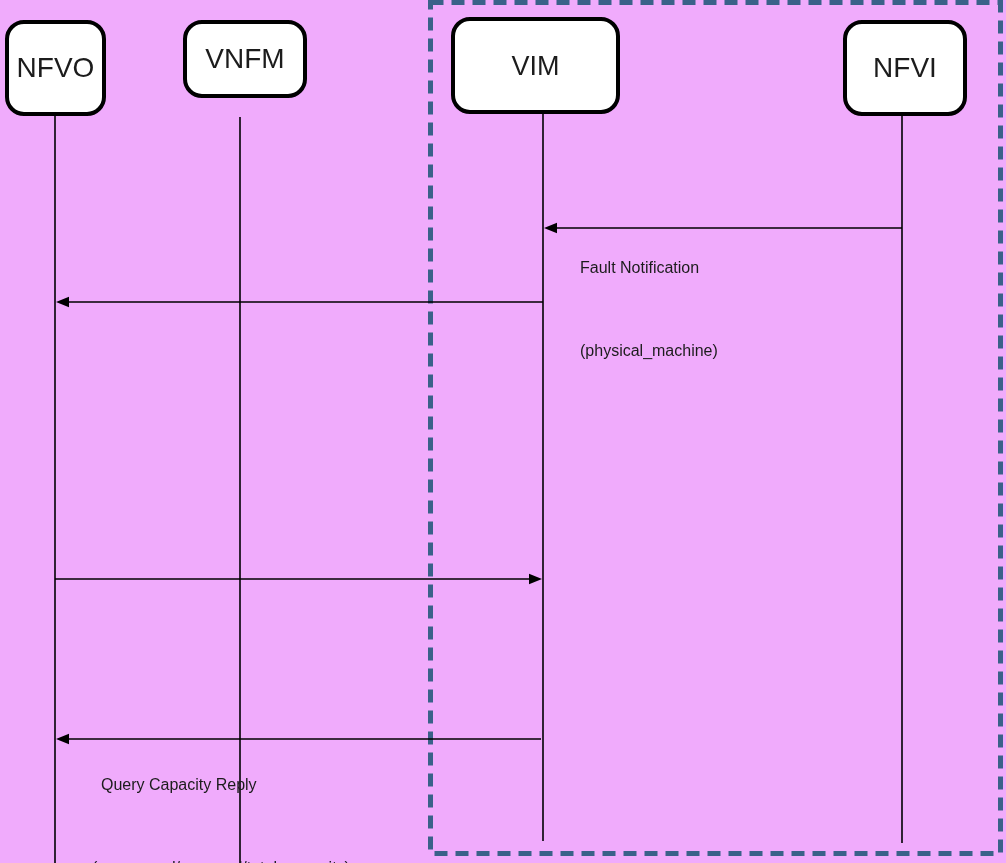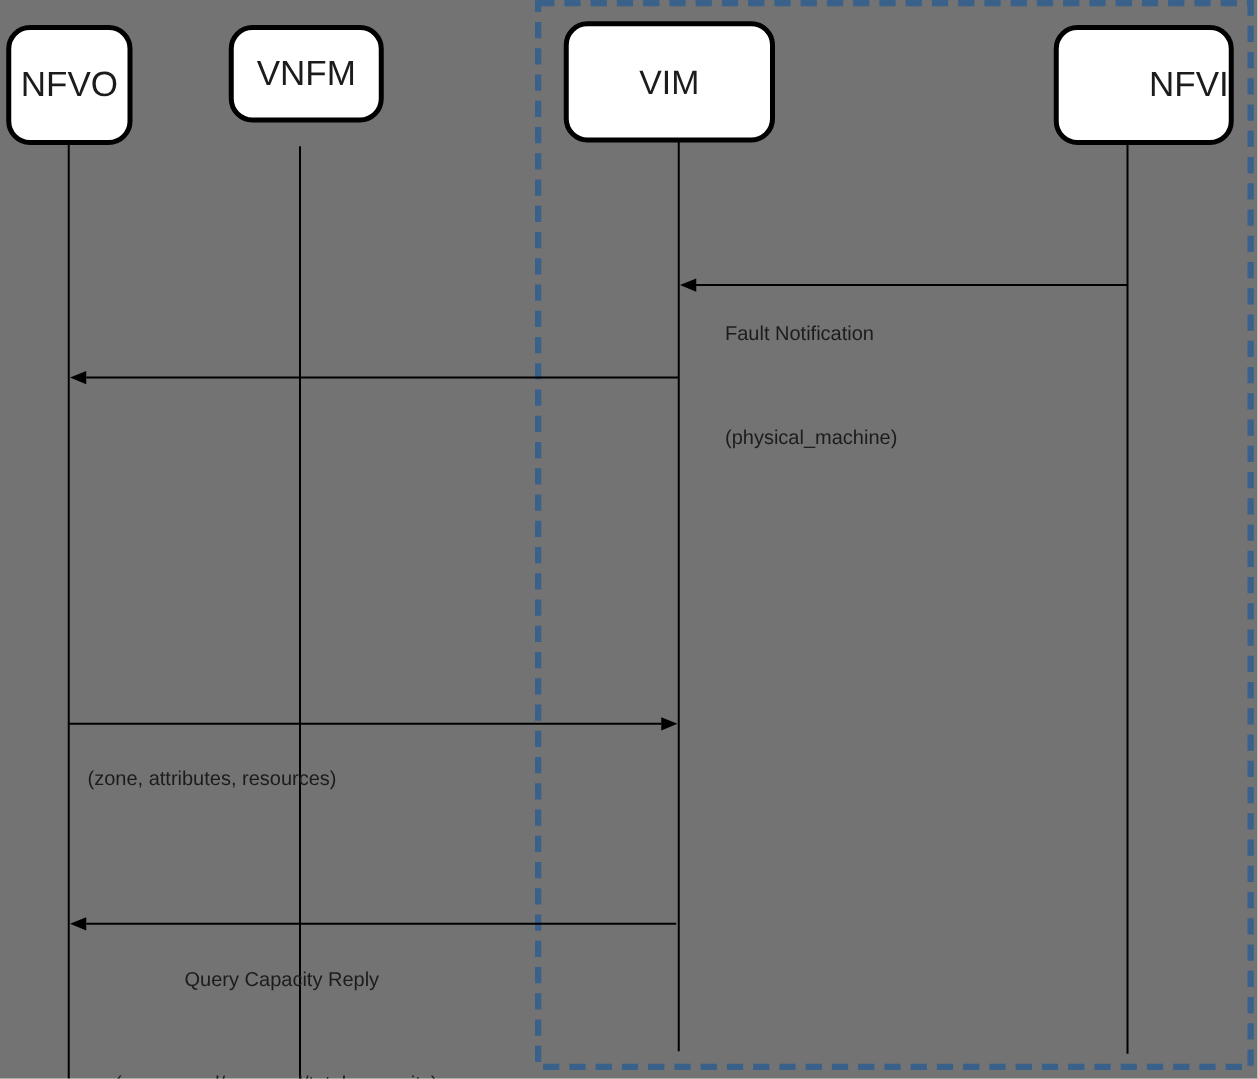--- a/index.html
+++ b/index.html
@@ -5,21 +5,21 @@
   html, body {
     margin: 0;
     padding: 0;
     background: #ffffff;
     font-family: "Liberation Sans", sans-serif;
   }
   #canvas {
     position: relative;
     width: 1006px;
     height: 863px;
-    background: #737373;
+    background: #f0abfc;
     overflow: hidden;
   }
   #wires {
     position: absolute;
     left: 0; top: 0;
     width: 1006px;
     height: 863px;
     z-index: 1;
   }
   .participant {
@@ -34,35 +34,35 @@
     justify-content: center;
     text-align: center;
     color: #1c1c1c;
     z-index: 2;
     font-size: 28px;
     line-height: 32px;
   }
   #p-nfvo { left: 5px;   top: 20px; width: 101px; height: 96px; }
   #p-vnfm { left: 183px; top: 20px; width: 124px; height: 78px; }
   #p-vim  { left: 451px; top: 17px; width: 169px; height: 97px; font-size: 27px; line-height: 34px; }
-  #p-nfvi { left: 843px; top: 20px; width: 144px; height: 96px; align-items: flex-end; }
+  #p-nfvi { left: 843px; top: 20px; width: 124px; height: 96px; }
 
   .msg-label {
     position: absolute;
     z-index: 3;
     color: #1c1c1c;
     font-size: 16px;
     line-height: 27.5px;
     white-space: pre;
   }
   #m-fault   { left: 580px; top: 199px; }
   #m-notify  { left: 70px;  top: 276px; }
   #m-request { left: 70px;  top: 555px; }
   #m-reply   { left: 92px;  top: 716px; }
-  #m-reply .line-0 { padding-left: 9px; text-align: center; }
+  #m-reply .line-0 { padding-left: 9px; }
 </style>
 </head>
 <body>
 
 <div id="canvas">
 
   <svg id="wires" viewBox="0 0 1006 863" xmlns="http://www.w3.org/2000/svg">
 
     <rect x="430.5" y="2.5" width="570" height="851" fill="none" stroke="#3A6189" stroke-width="5" stroke-dasharray="13 8"></rect>
 
@@ -97,21 +97,20 @@
     <span>NFVI</span>
   </div>
 
   <div id="m-fault" class="msg-label">
     <div class="line-0">Fault Notification</div>
     <div class="line-1">(physical_machine)</div>
   </div>
 
 
   <div id="m-request" class="msg-label">
-    <div class="line-1">(zone, attributes, resources)</div>
   </div>
 
   <div id="m-reply" class="msg-label">
     <div class="line-0">Query Capacity Reply</div>
     <div class="line-1">(zone, used/reserved/total  capacity)</div>
   </div>
 
 </div>
 
 </body></html>

